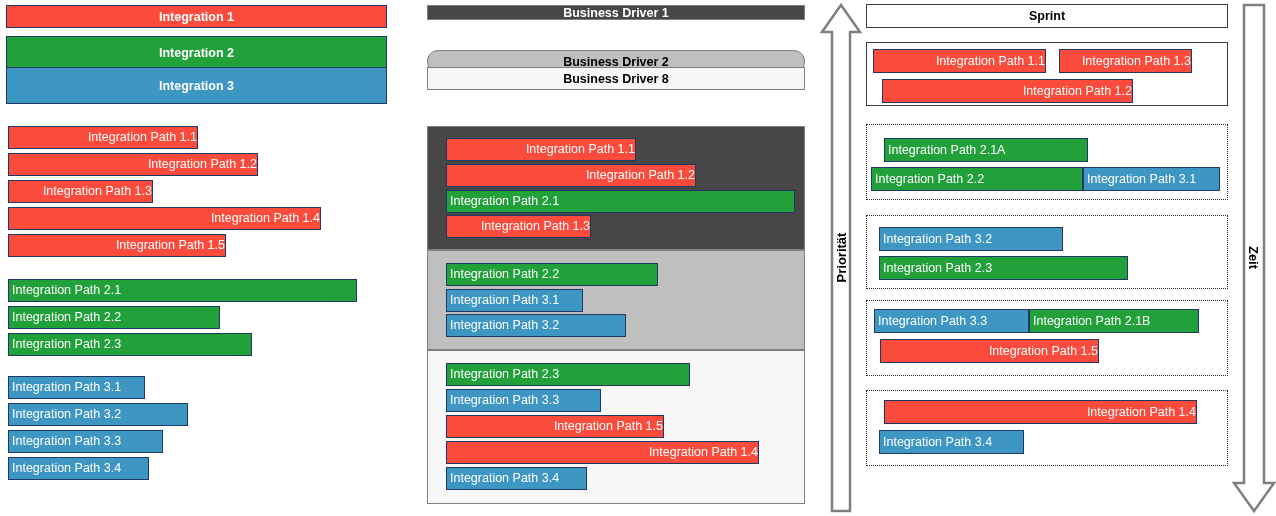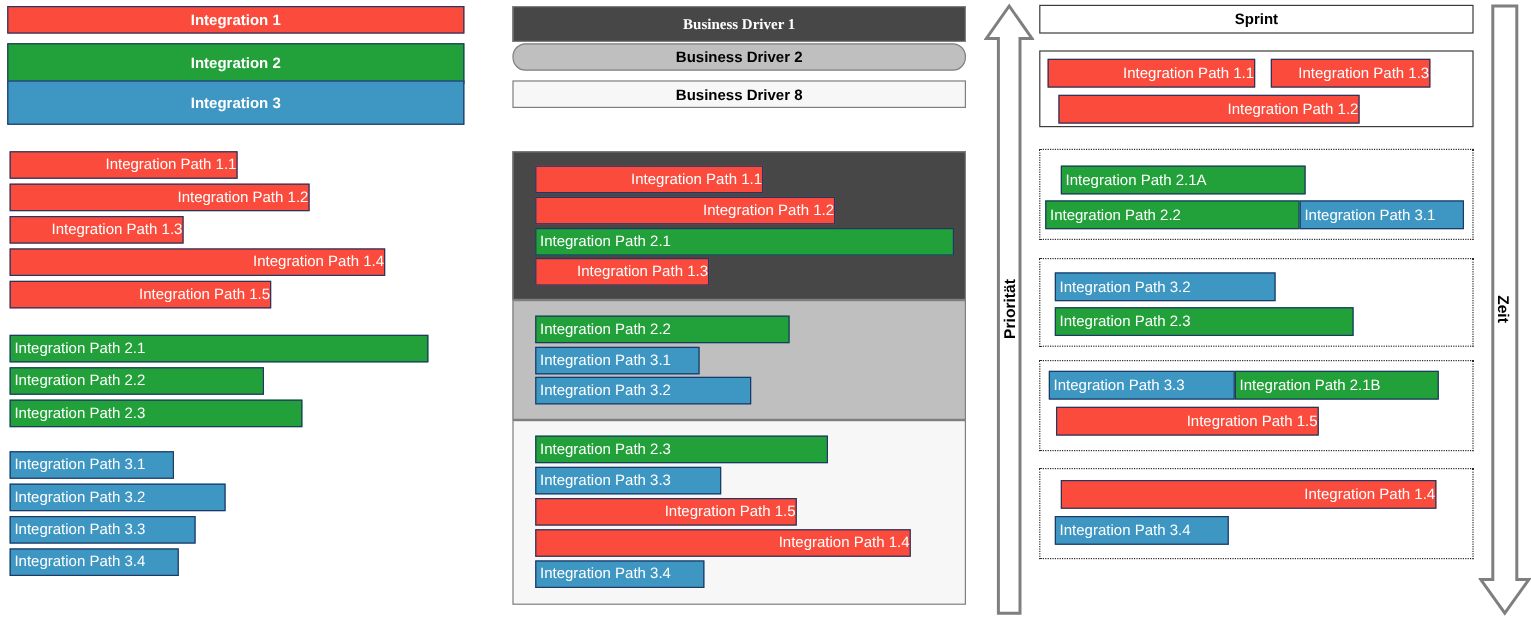--- a/index.html
+++ b/index.html
@@ -125,24 +125,24 @@
     </div>
     <div class="bar blue" style="left: 8px; top: 430px; width: 155px; height: 23px;">
       <span>Integration Path 3.3</span>
     </div>
     <div class="bar blue" style="left: 8px; top: 457px; width: 141px; height: 23px;">
       <span>Integration Path 3.4</span>
     </div>
   </div>
 
 <div id="driver-head-layer">
-    <div class="bd-bar d1" style="left: 427px; top: 5px; width: 378px; height: 30px; font-family: Liberation Serif, serif;">
+    <div class="bd-bar d1" style="left: 427px; top: 5px; width: 378px; height: 15px;">
       <span>Business Driver 1</span>
     </div>
-    <div class="bd-bar d2" style="left: 427px; top: 36px; width: 378px; height: 23px; border-radius: 11px;">
+    <div class="bd-bar d2" style="left: 427px; top: 50px; width: 378px; height: 23px; border-radius: 11px;">
       <span>Business Driver 2</span>
     </div>
     <div class="bd-bar d3" style="left: 427px; top: 67px; width: 378px; height: 23px;">
       <span>Business Driver 8</span>
     </div>
   </div>
 
 <div id="driver-band-layer">
     <div class="band d1" style="left: 427px; top: 126px; width: 378px; height: 124px;"></div>
     <div class="band d2" style="left: 427px; top: 250px; width: 378px; height: 100px;"></div>

